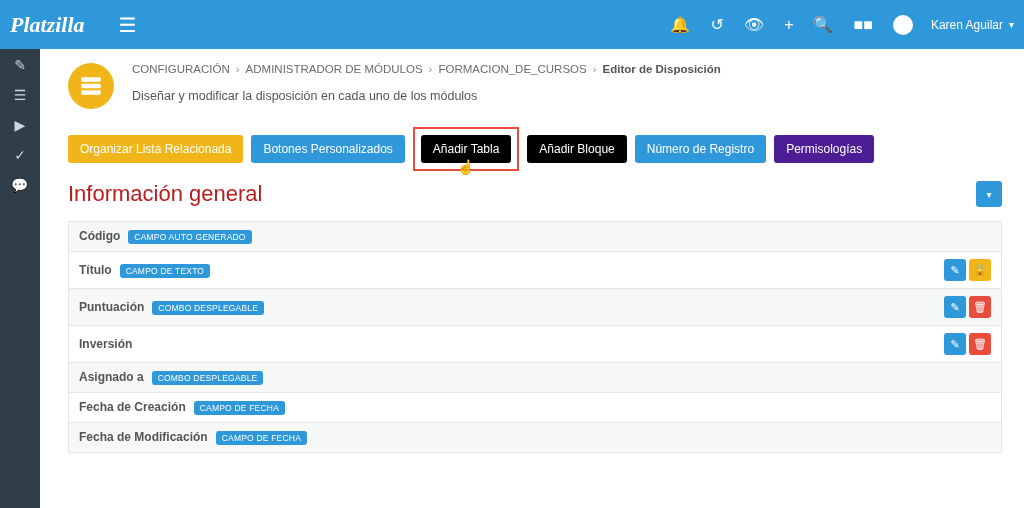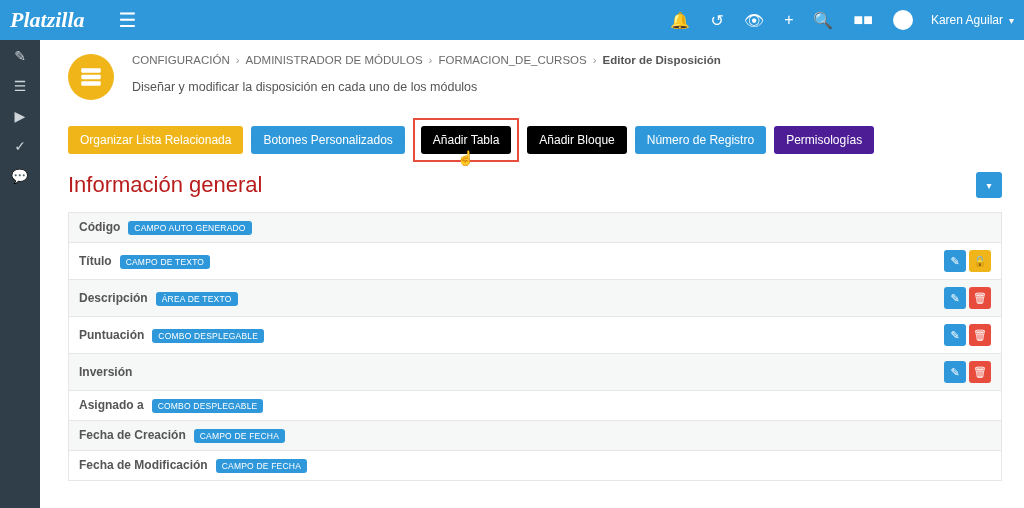--- a/index.html
+++ b/index.html
@@ -1,20 +1,20 @@
 <!DOCTYPE html>
 <html><head>
 <meta charset="utf-8">
 <style>
   * { box-sizing: border-box; margin: 0; padding: 0; }
   html, body { width: 1024px; height: 508px; font-family: Arial, Helvetica, sans-serif; font-size: 12px; color: #333; background:#fff; overflow: hidden; }
   body { display:flex; flex-direction:column; }
 
   
-  .topbar { height: 40px; background: #2f98da; display:flex; align-items:center; padding: 0 10px; color:#fff; }
+  .topbar { height: 49px; background: #2f98da; display:flex; align-items:center; padding: 0 10px; color:#fff; }
   .brand { font-family: Georgia, serif; font-size: 22px; font-style: italic; font-weight: bold; padding-right: 20px; }
   .hamburger { font-size: 20px; padding: 0 14px; cursor:pointer; }
   .spacer { flex: 1; }
   .top-icons { display:flex; align-items:center; gap: 20px; }
   .top-icons .ticon { font-size:16px; cursor:pointer; }
   .avatar { width:20px; height:20px; border-radius:50%; background:#fff; display:inline-block; vertical-align:middle; }
   .username { margin-left:18px; font-size:12px; }
   .chev-down { font-size:10px; margin-left:6px; }
 
   
@@ -152,24 +152,20 @@
         <tbody id="fields-tbody">
             <tr>
               <td><span class="field-label">Código</span><span class="tag">CAMPO AUTO GENERADO</span></td>
               <td class="actions"></td>
             </tr>
             <tr>
               <td><span class="field-label">Título</span><span class="tag">CAMPO DE TEXTO</span></td>
               <td class="actions"><span class="mini-btn mini-edit">✎</span><span class="mini-btn mini-lock">🔒</span></td>
             </tr>
             <tr>
-              <td><span class="field-label">Descripción</span><span class="tag">ÁREA DE TEXTO</span></td>
-              <td class="actions"><span class="mini-btn mini-edit">✎</span><span class="mini-btn mini-del">🗑</span></td>
-            </tr>
-            <tr>
               <td><span class="field-label">Puntuación</span><span class="tag">COMBO DESPLEGABLE</span></td>
               <td class="actions"><span class="mini-btn mini-edit">✎</span><span class="mini-btn mini-del">🗑</span></td>
             </tr>
             <tr>
               <td><span class="field-label">Inversión</span></td>
               <td class="actions"><span class="mini-btn mini-edit">✎</span><span class="mini-btn mini-del">🗑</span></td>
             </tr>
             <tr>
               <td><span class="field-label">Asignado a</span><span class="tag">COMBO DESPLEGABLE</span></td>
               <td class="actions"></td>

